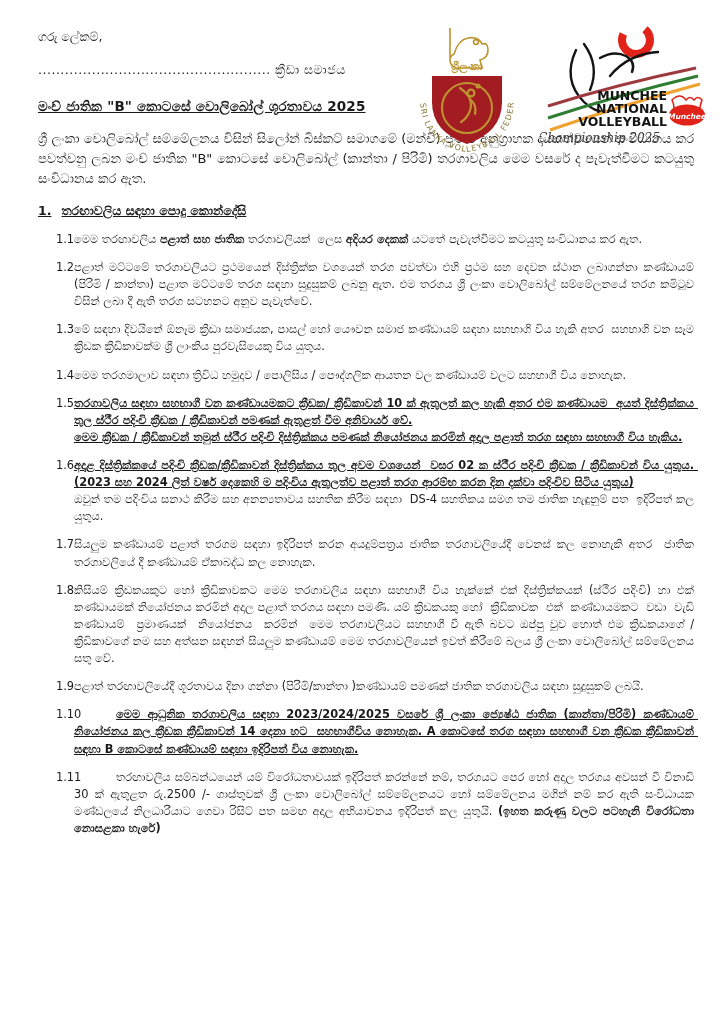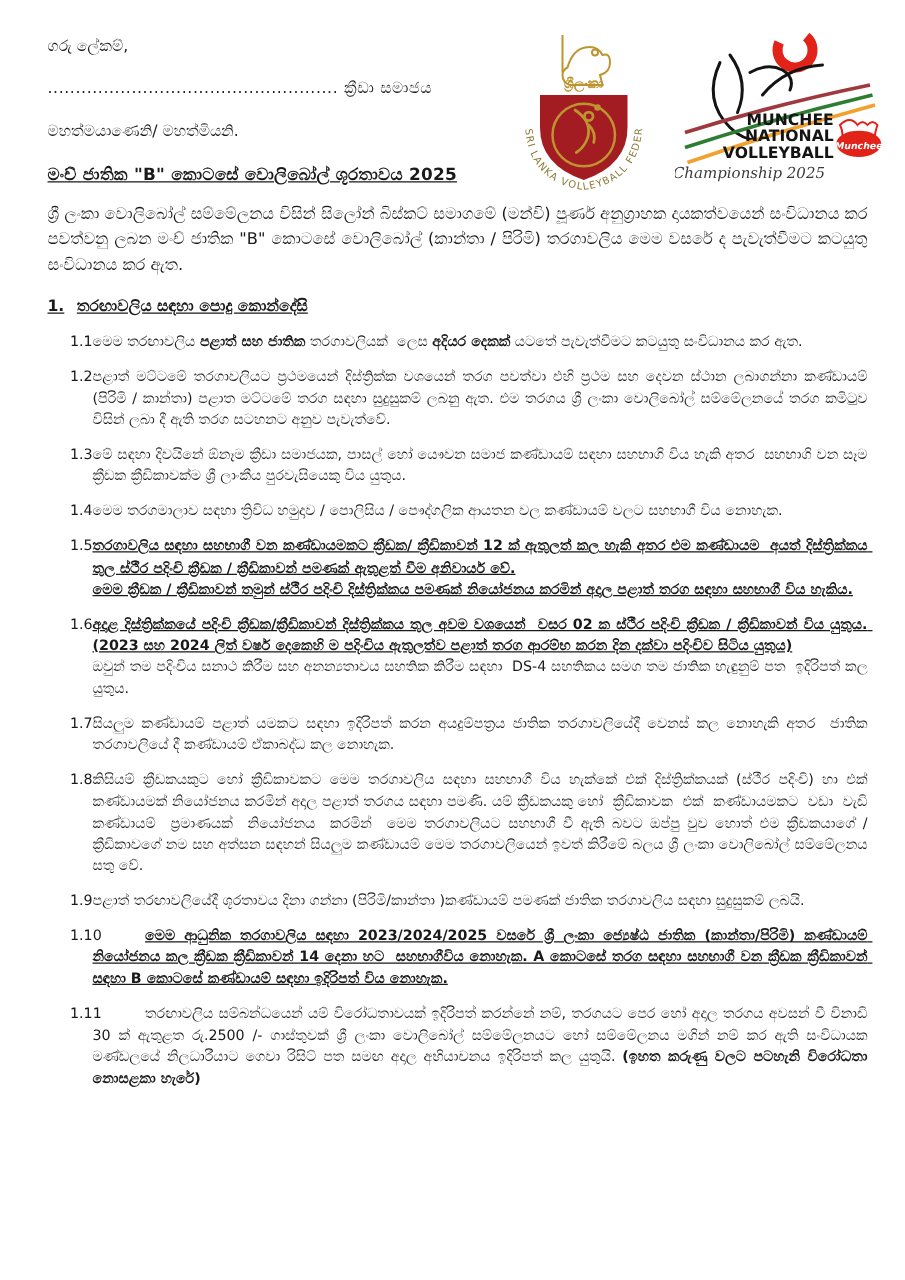--- a/index.html
+++ b/index.html
@@ -104,21 +104,20 @@
     </svg>
   </div>
 
   <div class="hdr-left">
     <div class="salutation">ගරු ලේකම්,</div>
     <div class="addr-line">
       <span>....................................................</span>
       <span> </span>
       <span>ක්‍රීඩා සමාජය</span>
     </div>
-    <div class="greeting">මහත්මයාණෙනි/ මහත්මියනි.</div>
   </div>
 
   <div class="doc-title">මංච් ජාතික "B" කොටසේ වොලිබෝල් ශූරතාවය  2025</div>
 
   <div class="intro">ශ්‍රී ලංකා වොලිබෝල් සම්මේලනය විසින් සිලෝන් බිස්කට් සමාගමේ (මන්චි) පූර්ණ අනුග්‍රාහක දායකත්වයෙන් සංවිධානය කර පවත්වනු ලබන මංච් ජාතික "B" කොටසේ වොලිබෝල් (කාන්තා / පිරිමි) තරගාවලිය මෙම වසරේ ද පැවැත්වීමට කටයුතු සංවිධානය කර ඇත.</div>
 
   <div class="sec-heading">
     <span>1.</span>
     <span>තරඟාවලිය  සඳහා  පොදු  කොන්දේසි</span>
   </div>
@@ -135,31 +134,31 @@
       <div class="item">
         <span class="num">1.3</span>
         <div class="item-body"><span>මේ සඳහා දිවයිනේ ඕනෑම ක්‍රීඩා සමාජයක, පාසල් හෝ යෞවන සමාජ කණ්ඩායම් සඳහා සහභාගි විය හැකි අතර  සහභාගි වන සෑම ක්‍රීඩක ක්‍රීඩිකාවක්ම ශ්‍රී ලාංකීය පුරවැසියෙකු විය යුතුය.</span></div>
       </div>
       <div class="item">
         <span class="num">1.4</span>
         <div class="item-body"><span>මෙම තරගමාලාව සඳහා ත්‍රිවිධ හමුදාව / පොලිසිය / පෞද්ගලික ආයතන වල කණ්ඩායම් වලට සහභාගී විය නොහැක.</span></div>
       </div>
       <div class="item">
         <span class="num">1.5</span>
-        <div class="item-body"><span class="seg-bu">තරගාවලිය සඳහා සහභාගී වන කණ්ඩායමකට ක්‍රීඩක/ ක්‍රීඩිකාවන් 12 ක් ඇතුලත් කල හැකි අතර එම කණ්ඩායම  අයත් දිස්ත්‍රික්කය තුල ස්ථීර පදිංචි ක්‍රීඩක / ක්‍රීඩිකාවන් පමණක් ඇතුළත් වීම අනිවාර්ය වේ.</span><span>
+        <div class="item-body"><span class="seg-bu">තරගාවලිය සඳහා සහභාගී වන කණ්ඩායමකට ක්‍රීඩක/ ක්‍රීඩිකාවන් 10 ක් ඇතුලත් කල හැකි අතර එම කණ්ඩායම  අයත් දිස්ත්‍රික්කය තුල ස්ථීර පදිංචි ක්‍රීඩක / ක්‍රීඩිකාවන් පමණක් ඇතුළත් වීම අනිවාර්ය වේ.</span><span>
 </span><span class="seg-bu">මෙම ක්‍රීඩක / ක්‍රීඩිකාවන් තමුන් ස්ථීර පදිංචි දිස්ත්‍රික්කය පමණක් නියෝජනය කරමින් අදාල පළාත් තරග සඳහා සහභාගී විය හැකිය.</span></div>
       </div>
       <div class="item">
         <span class="num">1.6</span>
         <div class="item-body"><span class="seg-bu">අදාළ දිස්ත්‍රික්කයේ පදිංචි ක්‍රීඩක/ක්‍රීඩිකාවන් දිස්ත්‍රික්කය තුල අවම වශයෙන්  වසර 02 ක ස්ථීර පදිංචි ක්‍රීඩක / ක්‍රීඩිකාවන් විය යුතුය. (2023 සහ 2024 ලිත් වර්ෂ දෙකෙහි ම පදිංචිය ඇතුලත්ව පළාත් තරග ආරම්භ කරන දින දක්වා පදිංචිව සිටිය යුතුය)</span><span>
 </span><span>ඔවුන් තම පදිංචිය සනාථ කිරීම සහ අනන්‍යතාවය සහතික කිරීම සඳහා  DS-4 සහතිකය සමග තම ජාතික හැඳුනුම් පත  ඉදිරිපත් කල යුතුය.</span></div>
       </div>
       <div class="item">
         <span class="num">1.7</span>
-        <div class="item-body"><span>සියලුම කණ්ඩායම් පළාත් යමකට සඳහා ඉදිරිපත් කරන අයදුම්පත්‍රය ජාතික තරගාවලියේදී වෙනස් කල නොහැකි අතර  ජාතික  තරගාවලියේ දී කණ්ඩායම් ඒකාබද්ධ කල නොහැක.</span></div>
+        <div class="item-body"><span>සියලුම කණ්ඩායම් පළාත් තරගම සඳහා ඉදිරිපත් කරන අයදුම්පත්‍රය ජාතික තරගාවලියේදී වෙනස් කල නොහැකි අතර  ජාතික  තරගාවලියේ දී කණ්ඩායම් ඒකාබද්ධ කල නොහැක.</span></div>
       </div>
       <div class="item">
         <span class="num">1.8</span>
         <div class="item-body"><span>කිසියම් ක්‍රීඩකයකුට හෝ ක්‍රීඩිකාවකට මෙම තරගාවලිය සඳහා සහභාගී විය හැක්කේ එක් දිස්ත්‍රික්කයක් (ස්ථීර පදිංචි) හා එක් කණ්ඩායමක් නියෝජනය කරමින් අදාල පළාත් තරගය සඳහා පමණි. යම් ක්‍රීඩකයකු හෝ  ක්‍රීඩිකාවක  එක්  කණ්ඩායමකට  වඩා  වැඩි  කණ්ඩායම්  ප්‍රමාණයක්  නියෝජනය  කරමින්  මෙම තරගාවලියට සහභාගී වී ඇති බවට ඔප්පු වුව හොත් එම ක්‍රීඩකයාගේ / ක්‍රීඩිකාවගේ නම සහ අත්සන සඳහන් සියලුම කණ්ඩායම් මෙම තරගාවලියෙන් ඉවත් කිරීමේ බලය ශ්‍රී ලංකා වොලිබෝල් සම්මේලනය සතු වේ.</span></div>
       </div>
       <div class="item">
         <span class="num">1.9</span>
         <div class="item-body"><span>පළාත් තරඟාවලියේදී ශූරතාවය දිනා ගන්නා (පිරිමි/කාන්තා )කණ්ඩායම් පමණක් ජාතික තරගාවලිය සඳහා සුදුසුකම් ලබයි.</span></div>
       </div>
       <div class="item indent-first">

